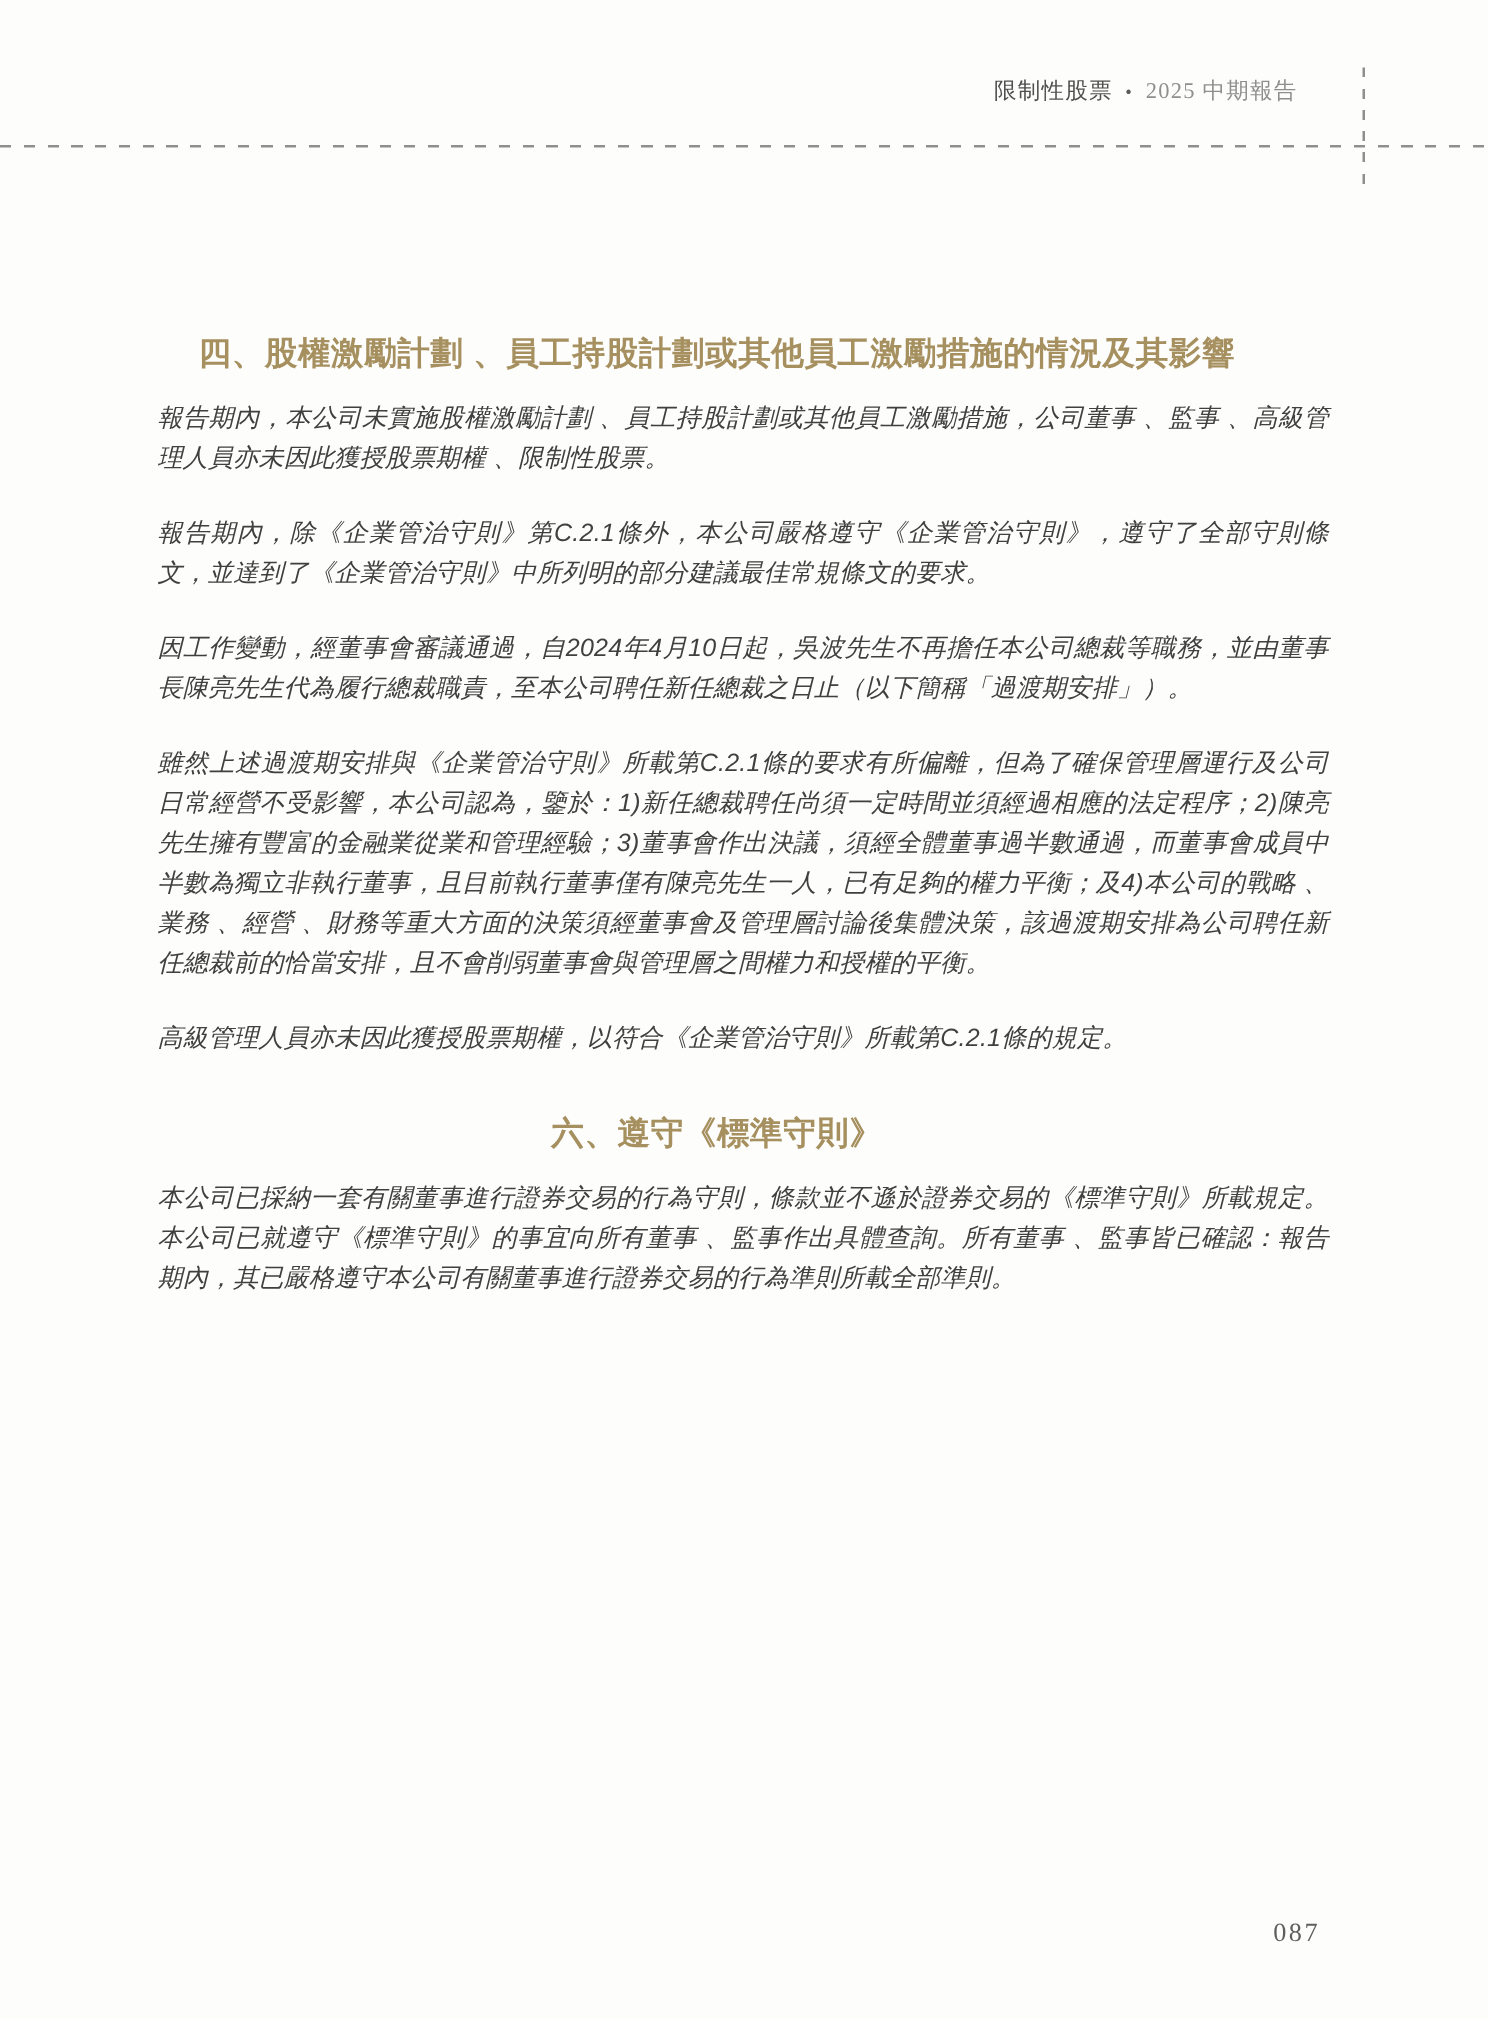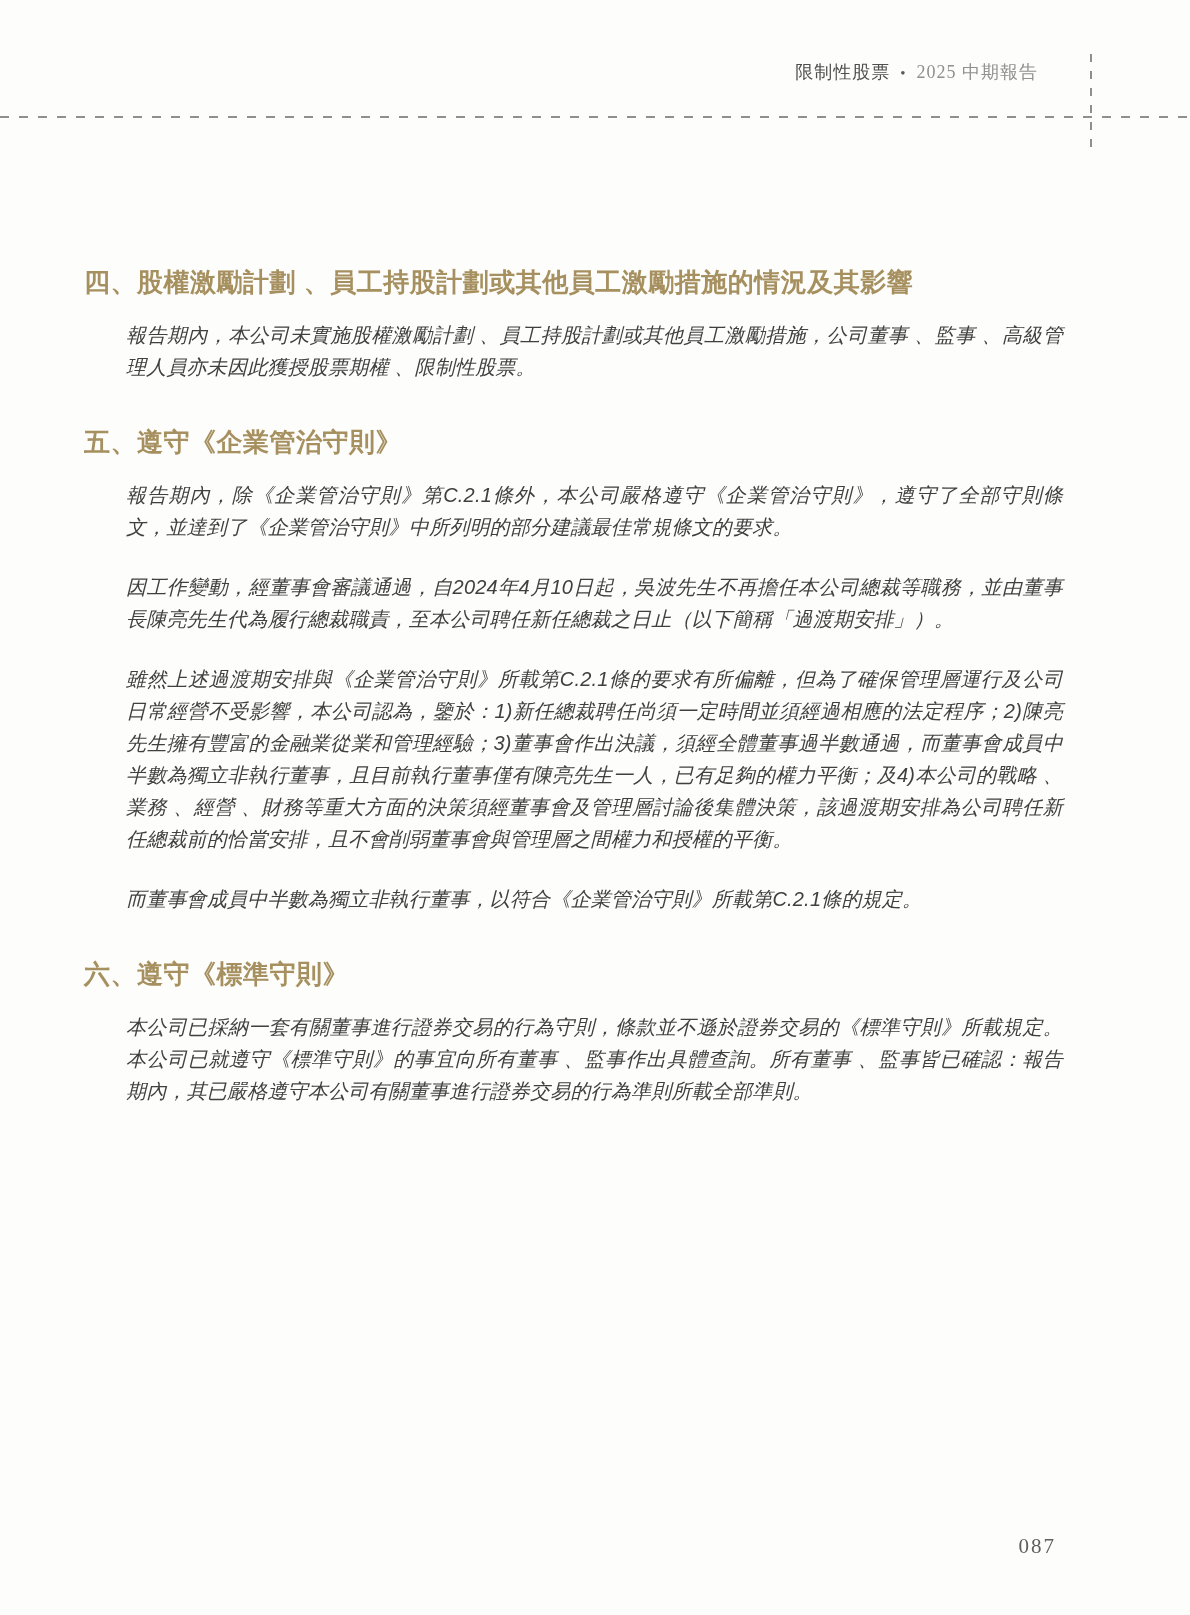--- a/index.html
+++ b/index.html
@@ -56,20 +56,21 @@
     display: flex;
     flex-direction: column;
   }
   .section-heading {
     margin: 0 0 20px 0;
     color: #a6905f;
     font-size: 26px;
     line-height: 34px;
     font-weight: 600;
     letter-spacing: 0.5px;
+    text-align: center;
   }
   .body-para {
     margin: 0 0 28px 0;
     padding-left: 42px;
     color: #404040;
     font-size: 20px;
     line-height: 32px;
     text-align: justify;
     letter-spacing: 0.2px;
     font-style: italic;
@@ -94,24 +95,23 @@
 </header>
 
 <div class="h-dash"></div>
 <div class="v-dash"></div>
 
 <main class="content">
 
   <h2 class="section-heading">四、股權激勵計劃 、員工持股計劃或其他員工激勵措施的情況及其影響</h2>
   <p class="body-para">報告期內，本公司未實施股權激勵計劃 、員工持股計劃或其他員工激勵措施，公司董事 、監事 、高級管理人員亦未因此獲授股票期權 、限制性股票。</p>
 
-  <h2 class="section-heading" style="margin-top: 14px;">五、遵守《企業管治守則》</h2>
   <p class="body-para">報告期內，除《企業管治守則》第C.2.1條外，本公司嚴格遵守《企業管治守則》，遵守了全部守則條文，並達到了《企業管治守則》中所列明的部分建議最佳常規條文的要求。</p>
   <p class="body-para">因工作變動，經董事會審議通過，自2024年4月10日起，吳波先生不再擔任本公司總裁等職務，並由董事長陳亮先生代為履行總裁職責，至本公司聘任新任總裁之日止（以下簡稱「過渡期安排」）。</p>
   <p class="body-para">雖然上述過渡期安排與《企業管治守則》所載第C.2.1條的要求有所偏離，但為了確保管理層運行及公司日常經營不受影響，本公司認為，鑒於：1)新任總裁聘任尚須一定時間並須經過相應的法定程序；2)陳亮先生擁有豐富的金融業從業和管理經驗；3)董事會作出決議，須經全體董事過半數通過，而董事會成員中半數為獨立非執行董事，且目前執行董事僅有陳亮先生一人，已有足夠的權力平衡；及4)本公司的戰略 、業務 、經營 、財務等重大方面的決策須經董事會及管理層討論後集體決策，該過渡期安排為公司聘任新任總裁前的恰當安排，且不會削弱董事會與管理層之間權力和授權的平衡。</p>
-  <p class="body-para">而董事會成員中半數為獨立非執行董事，以符合《企業管治守則》所載第C.2.1條的規定。</p>
+  <p class="body-para">高級管理人員亦未因此獲授股票期權，以符合《企業管治守則》所載第C.2.1條的規定。</p>
 
   <h2 class="section-heading" style="margin-top: 14px;">六、遵守《標準守則》</h2>
   <p class="body-para">本公司已採納一套有關董事進行證券交易的行為守則，條款並不遜於證券交易的《標準守則》所載規定。本公司已就遵守《標準守則》的事宜向所有董事 、監事作出具體查詢。所有董事 、監事皆已確認：報告期內，其已嚴格遵守本公司有關董事進行證券交易的行為準則所載全部準則。</p>
 
 </main>
 
 <div class="page-number">087</div>
 
 </body></html>

